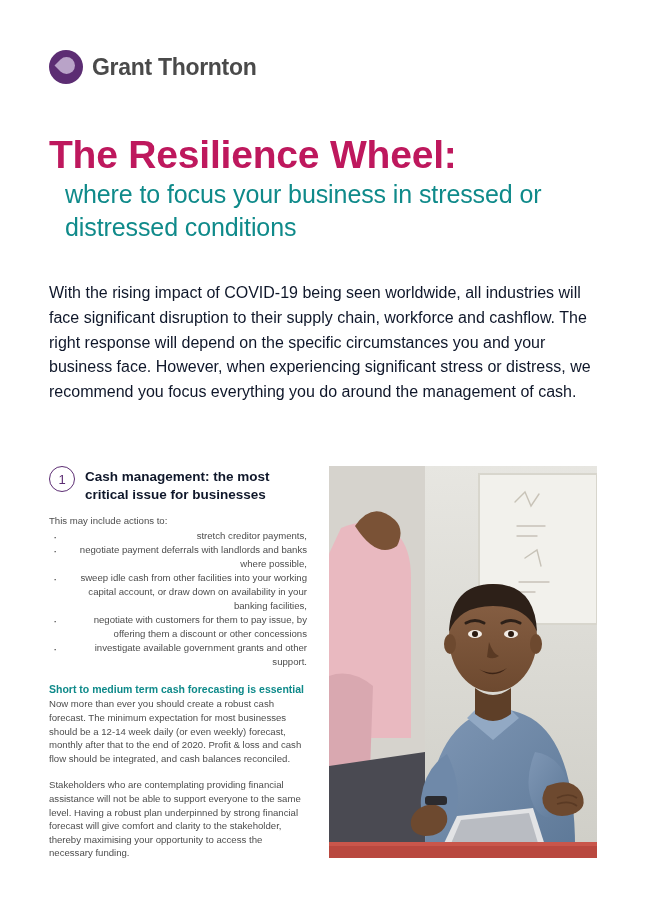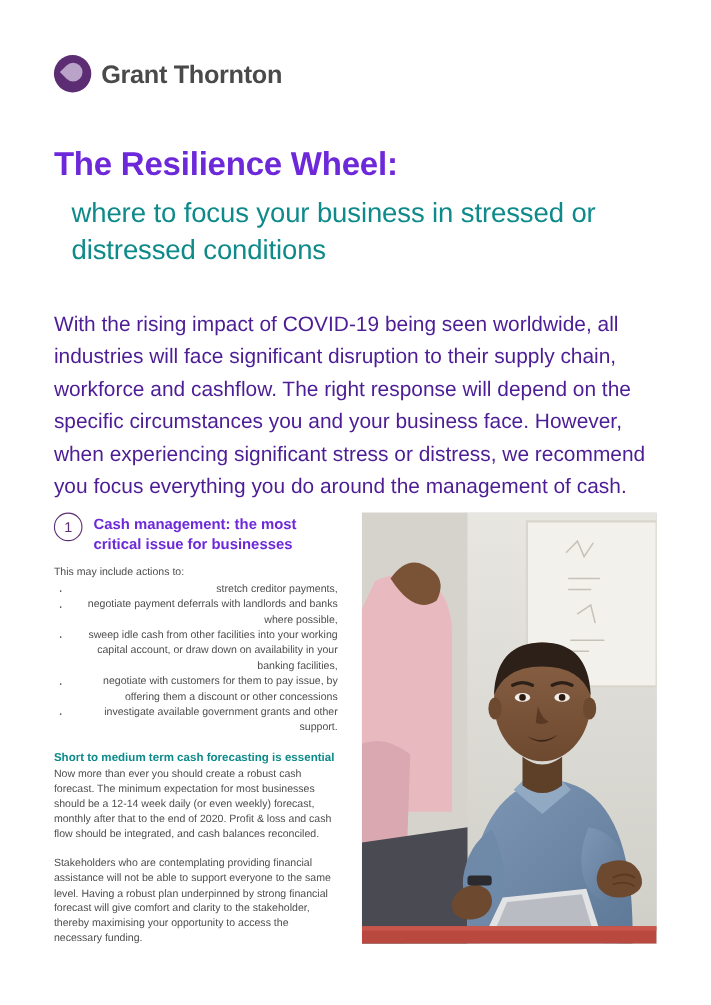--- a/index.html
+++ b/index.html
@@ -58,45 +58,45 @@
     color: #4a4a4a;
     letter-spacing: -0.3px;
     white-space: nowrap;
   }
 
   
   .title-main {
     position: absolute;
     left: 49px;
     top: 133px;
-    font-size: 30px;
-    font-weight: bold;
-    color: #6d28d9;
+    font-size: 39px;
+    font-weight: bold;
+    color: #be185d;
     letter-spacing: -0.2px;
   }
   .title-sub {
     position: absolute;
     left: 65px;
     top: 178px;
     width: 570px;
     font-size: 25px;
     color: #0f8a8a;
     line-height: 1.33;
     letter-spacing: -0.1px;
   }
 
   
   .intro {
     position: absolute;
     left: 49px;
     top: 281px;
     width: 560px;
-    font-size: 19px;
+    font-size: 16px;
     line-height: 1.55;
-    color: #4c1d95;
+    color: #0f172a;
   }
   .lead-note {
     position: absolute;
     left: 49px;
     top: 418px;
     width: 560px;
     font-size: 11px;
     font-weight: bold;
     color: #0f8a8a;
   }
@@ -117,21 +117,21 @@
     justify-content: center;
     box-sizing: border-box;
   }
   .section-heading {
     position: absolute;
     left: 85px;
     top: 468px;
     width: 215px;
     font-size: 13.5px;
     font-weight: bold;
-    color: #6d28d9;
+    color: #0f172a;
     line-height: 1.32;
   }
 
   .col-left {
     position: absolute;
     left: 49px;
     top: 514px;
     width: 258px;
   }
   .sub-head {

